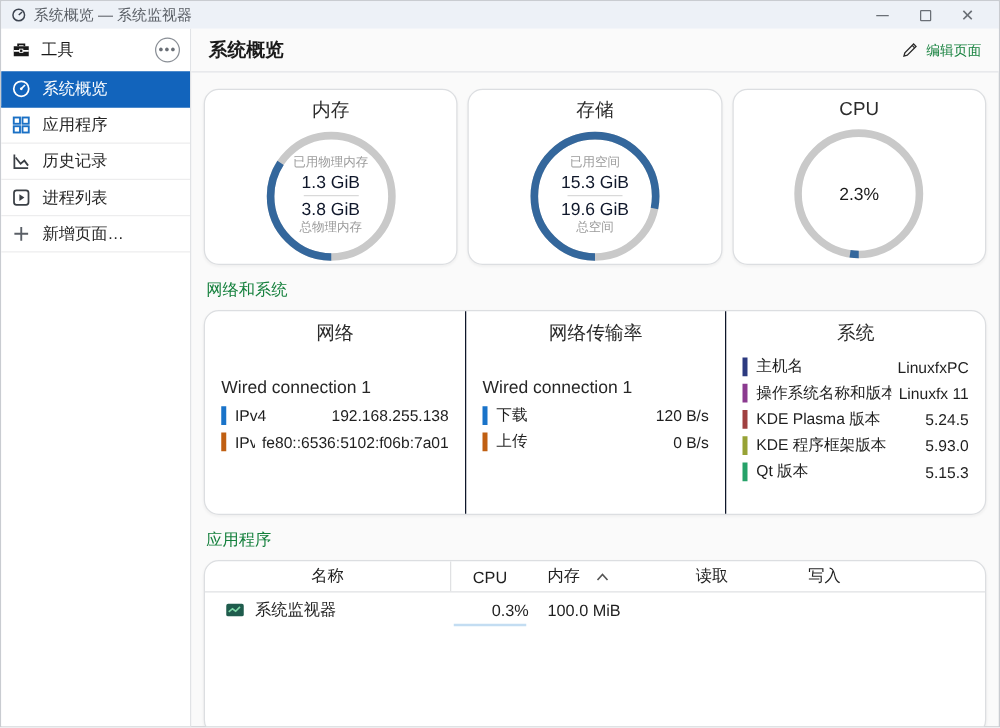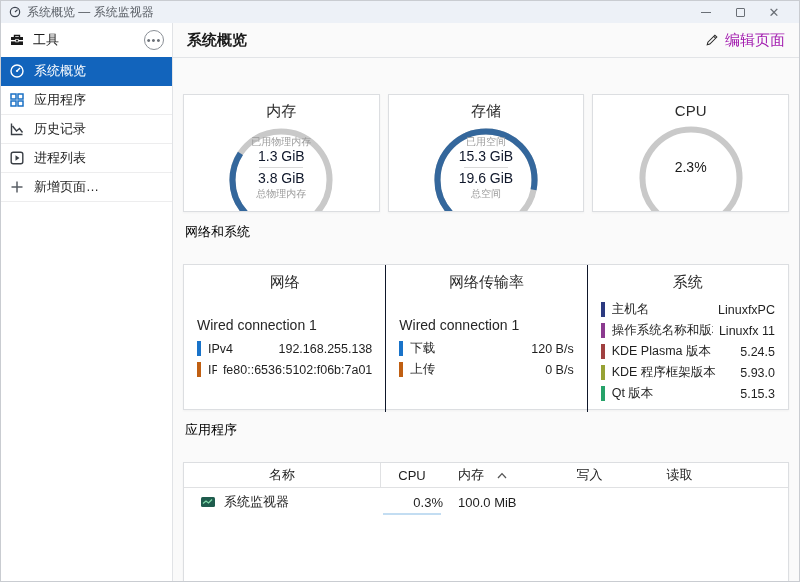--- a/index.html
+++ b/index.html
@@ -11,54 +11,54 @@
   .titlebar .appicon { width:12px; height:12px; margin-right:6px; }
   .titlebar .title { font-size:12px; color:#5a5f66; }
   .win-controls { margin-left:auto; display:flex; }
   .win-btn { width:34px; height:20px; display:flex; align-items:center; justify-content:center; color:#6a6f76; font-size:13px; cursor:default; }
   .win-btn .sq { width:9px; height:9px; border:1px solid #6a6f76; border-radius:1px; }
   .win-btn .mn { width:10px; height:1px; background:#6a6f76; }
 
   .body-row { flex:1; display:flex; min-height:0; }
 
   
-  .sidebar { width:172px; background:#ffffff; border-right:1px solid #e1e3e6; display:flex; flex-direction:column; flex:0 0 auto; }
+  .sidebar { width:152px; background:#ffffff; border-right:1px solid #e1e3e6; display:flex; flex-direction:column; flex:0 0 auto; }
   .sb-header { height:34px; display:flex; align-items:center; padding:0 8px; }
   .sb-header .label { font-size:13px; color:#1a1a1a; margin-left:8px; }
   .sb-overflow { margin-left:auto; width:20px; height:20px; border-radius:50%; border:1px solid #8a8f96; display:flex; align-items:center; justify-content:center; color:#6a6f76; font-size:11px; letter-spacing:1px; line-height:0; }
   .sb-item { height:29px; display:flex; align-items:center; padding:0 8px; border-bottom:1px solid #ededee; font-size:13px; color:#262626; cursor:default; }
   .sb-item .ic { width:16px; height:16px; margin-right:9px; flex:0 0 auto; }
   .sb-item.selected { background:#1264bc; color:#ffffff; border-bottom-color:#1264bc; }
 
   
   .main { flex:1; display:flex; flex-direction:column; min-width:0; }
   .main-header { height:35px; display:flex; align-items:center; padding:0 14px; border-bottom:1px solid #e2e4e7; background:#fafafa; flex:0 0 auto; }
   .page-title { font-size:15px; font-weight:bold; color:#1a1a1a; }
-  .edit-btn { margin-left:auto; display:flex; align-items:center; gap:6px; font-size:15px; color:#a21caf; background:none; border:none; cursor:default; font-family:inherit; }
+  .edit-btn { margin-left:auto; display:flex; align-items:center; gap:6px; font-size:11px; color:#15803d; background:none; border:none; cursor:default; font-family:inherit; }
 
   .content { flex:1; padding:13px 10px 0 10px; overflow:hidden; }
 
-  .card { background:#ffffff; border:1px solid #dcdee1; border-radius:0; box-shadow:0 1px 2px rgba(0,0,0,0.04);margin-top:23px; }
+  .card { background:#ffffff; border:1px solid #dcdee1; border-radius:12px; box-shadow:0 1px 2px rgba(0,0,0,0.04); }
 
   
   .gauge-row { display:grid; grid-template-columns:1fr 1fr 1fr; gap:8px; height:141px; }
   .gauge-card { display:flex; flex-direction:column; align-items:center; padding-top:7px; overflow:hidden; }
   .gauge-title { font-size:15px; color:#2b2b2b; }
   .donut-wrap { position:relative; width:112px; height:112px; margin-top:3px; }
   .donut-wrap svg { position:absolute; inset:0; }
   .donut-center { position:absolute; inset:0; display:flex; flex-direction:column; align-items:center; justify-content:center; }
   .donut-center .lab { font-size:10px; color:#9b9b9b; line-height:13px; }
   .donut-center .val { font-size:14px; color:#0f172a; line-height:17px; }
   .donut-center .divider { width:44px; height:1px; background:#d9d9d9; margin:2px 0; }
   .donut-center .single { font-size:14px; color:#1a1a1a; }
 
-  .section-label { font-size:13px; color:#000000; margin:11px 2px 7px 2px; }
-
-  
-  .netsys-card { height:146px; display:grid; grid-template-columns:1fr 1fr 1fr; }
+  .section-label { font-size:13px; color:#15803d; margin:11px 2px 7px 2px; }
+
+  
+  .netsys-card { height:164px; display:grid; grid-template-columns:1fr 1fr 1fr; }
   .ns-col { padding:8px 13px 8px 13px; min-width:0; }
   .ns-col + .ns-col { border-left:1px solid #0f172a; }
   .ns-title { text-align:center; font-size:15px; color:#2b2b2b; margin-bottom:25px; }
   .ns-title.tight { margin-bottom:7px; }
   .conn-name { font-size:14px; color:#262626; margin-bottom:5px; }
   .ns-row { display:flex; align-items:center; height:21px; font-size:12.5px; color:#1f1f1f; }
   .marker { width:4px; height:15px; margin-right:7px; flex:0 0 auto; }
   .ns-row .lab { white-space:nowrap; overflow:hidden; }
   .ns-row .val { margin-left:auto; white-space:nowrap; padding-left:6px; }
 
@@ -295,25 +295,25 @@
                 <span>CPU</span>
               </div>
             <div class="th c-mem">
               <span>内存</span>
               <span class="caret">
                   <svg width="10" height="7" viewBox="0 0 10 7">
                     <path d="M1 6l4-4.4L9 6" fill="none" stroke="#555" stroke-width="1.3"></path>
                   </svg>
                 </span>
             </div>
+            <div class="th c-read">
+                <span>读取</span>
+              </div>
             <div class="th c-write">
                 <span>写入</span>
-              </div>
-            <div class="th c-read">
-                <span>读取</span>
               </div>
             <div class="th"></div>
           </div>
 
           <div class="tbl-grid tbl-row">
             <div class="td c-name">
               <svg class="appic" viewBox="0 0 16 16">
                   <rect x="1" y="3" width="14" height="10" rx="1.5" fill="#1f5c4d"></rect>
                   <path d="M3 9.5l3-2.5 2.5 2 3.5-3.5" fill="none" stroke="#7fd9a8" stroke-width="1.3"></path>
                 </svg>

